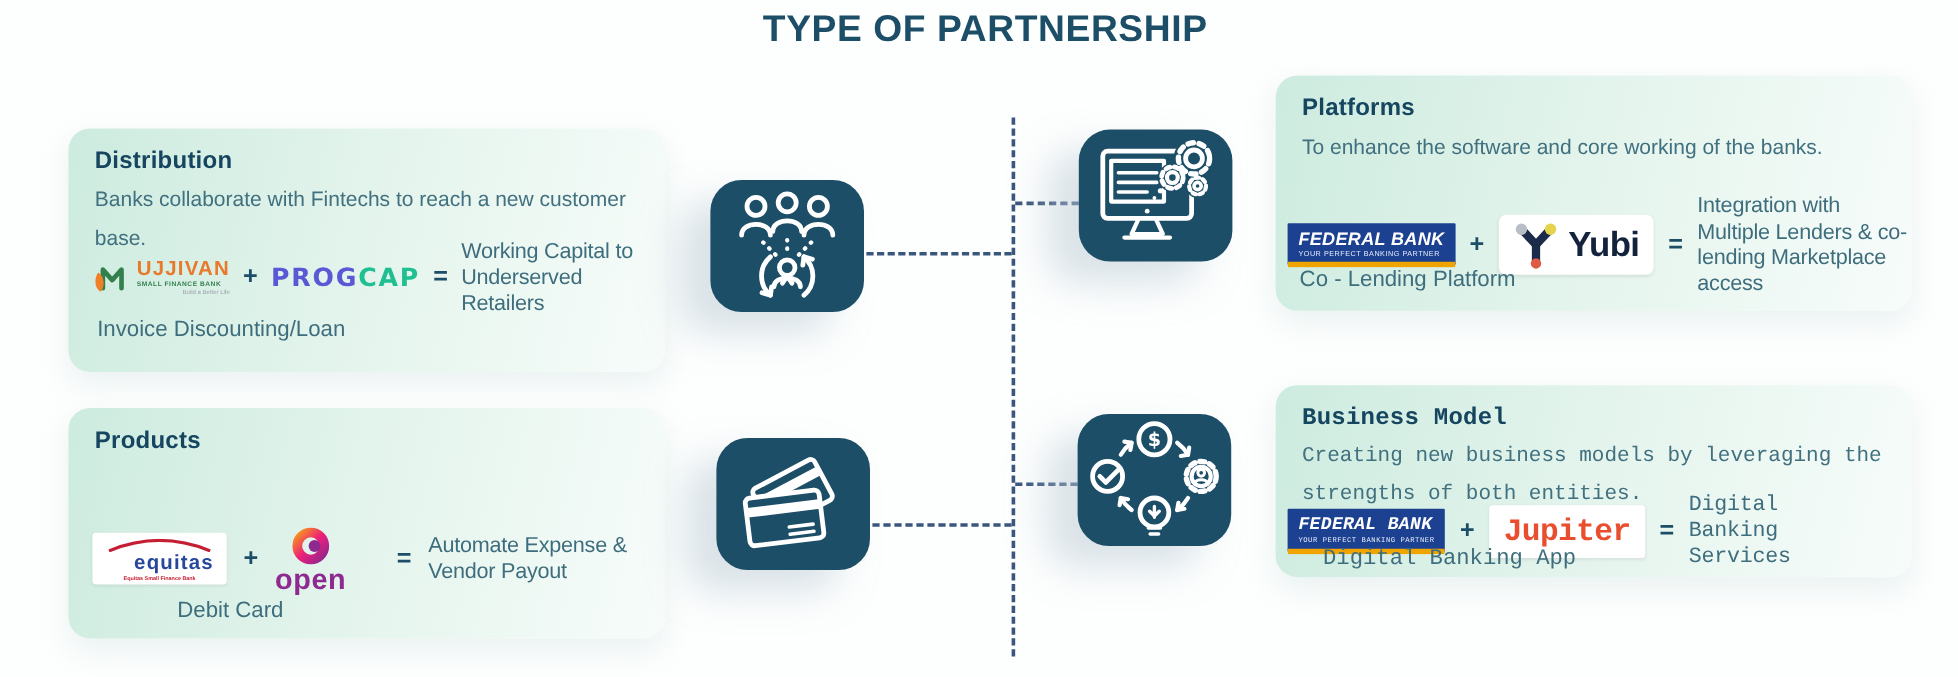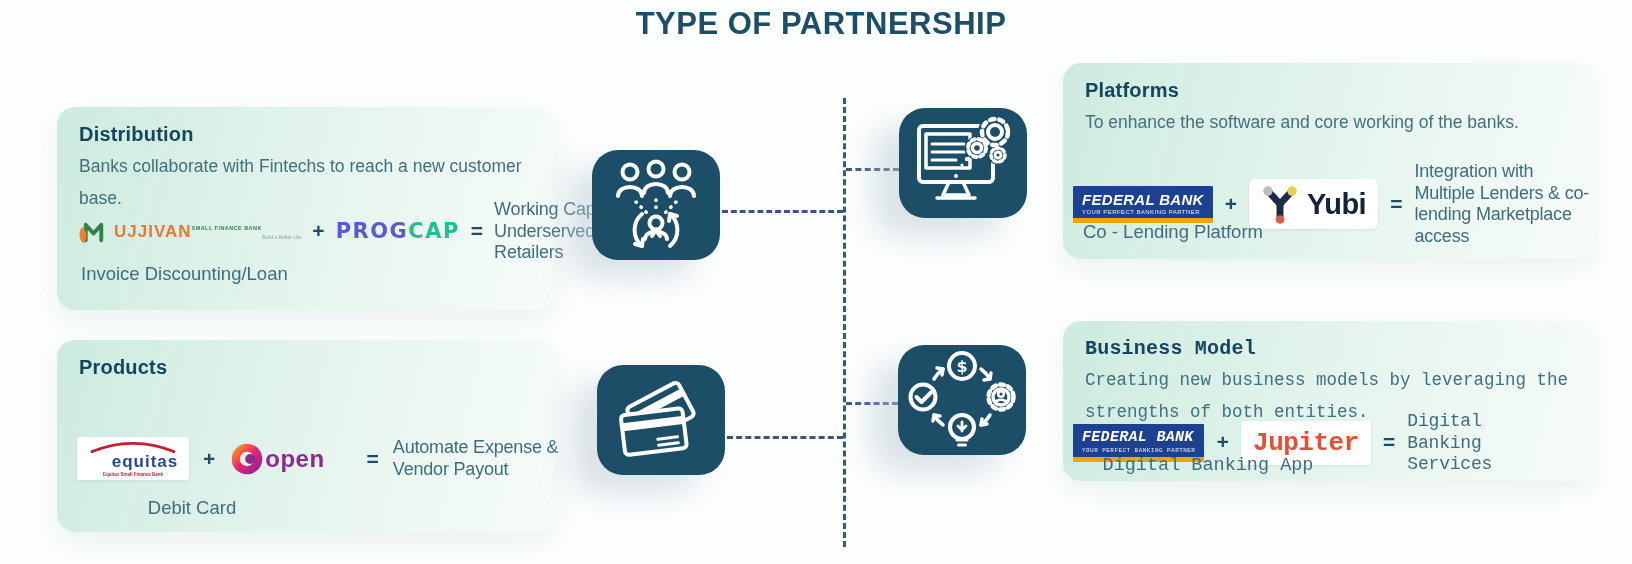--- a/index.html
+++ b/index.html
@@ -38,35 +38,35 @@
   .dash-v{position:absolute;width:0;border-left:3px dashed #3a567d;}
   .dash-h{position:absolute;height:0;border-top:3px dashed #3a567d;}
   #vline{left:843px;top:98px;height:449px;}
   #h-dist{left:722px;top:210px;width:121px;}
   #h-plat{left:846px;top:168px;width:53px;}
   #h-prod{left:727px;top:436px;width:116px;}
   #h-biz{left:846px;top:402px;width:52px;}
 
   
   .ujjivan{display:flex;align-items:center;gap:4px;}
-  .uj-text{display:flex;flex-direction:row;}
+  .uj-text{display:flex;flex-direction:column;}
   .uj-name{color:#e87a2b;font-weight:700;font-size:17px;letter-spacing:1px;line-height:1;}
   .uj-sub{color:#34804d;font-size:5.5px;font-weight:700;letter-spacing:0.45px;margin-top:2px;white-space:nowrap;}
   .uj-tag{color:#9aa0a8;font-size:5px;margin-top:1px;align-self:flex-end;white-space:nowrap;}
 
   .progcap{font-weight:800;font-size:21px;letter-spacing:1.5px;font-family:"DejaVu Sans",sans-serif;white-space:nowrap;}
   .pc1{color:#5a58d5;}
   .pc2{color:#1fbf92;}
 
   .equitas-logo{background:#fff;border-radius:3px;padding:5px 10px 3px;display:flex;flex-direction:column;align-items:center;
     box-shadow:0 1px 3px rgba(0,0,0,0.08);}
   .eq-word{color:#27479c;font-weight:700;font-size:17px;letter-spacing:1px;line-height:1.05;margin-left:24px;}
   .eq-tag{color:#c41f33;font-size:4.5px;font-weight:700;margin-top:1px;white-space:nowrap;}
 
-  .open-logo{display:flex;flex-direction:row;align-items:center;}
+  .open-logo{display:flex;flex-direction:column;align-items:center;}
   .open-word{color:#8e2a8f;font-weight:800;font-size:24px;line-height:0.9;letter-spacing:0.5px;}
 
   .fed{background:#1c4191;border-bottom:5px solid #efa400;padding:6px 9px 3px;display:inline-block;border-radius:1px;}
   .fed-name{display:block;color:#ffffff;font-weight:700;font-style:italic;font-size:15px;letter-spacing:0.3px;white-space:nowrap;line-height:1;}
   .fed-sub{display:block;color:#e8edfa;font-size:6px;letter-spacing:0.45px;margin-top:2px;white-space:nowrap;}
 
   .yubi-logo{background:#fff;border-radius:6px;padding:4px 12px;display:flex;align-items:center;gap:8px;
     box-shadow:0 1px 3px rgba(0,0,0,0.08);}
   .yubi-word{color:#13233c;font-weight:700;font-size:29px;letter-spacing:-0.5px;}
 

